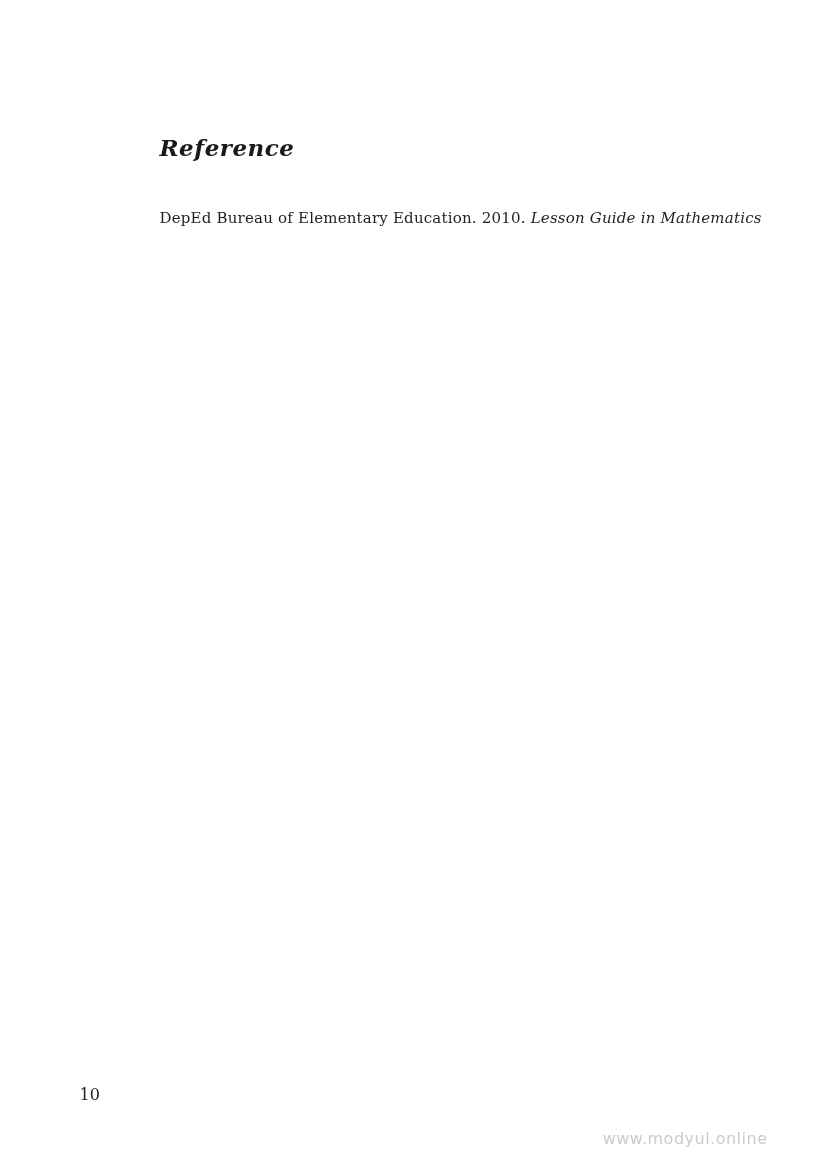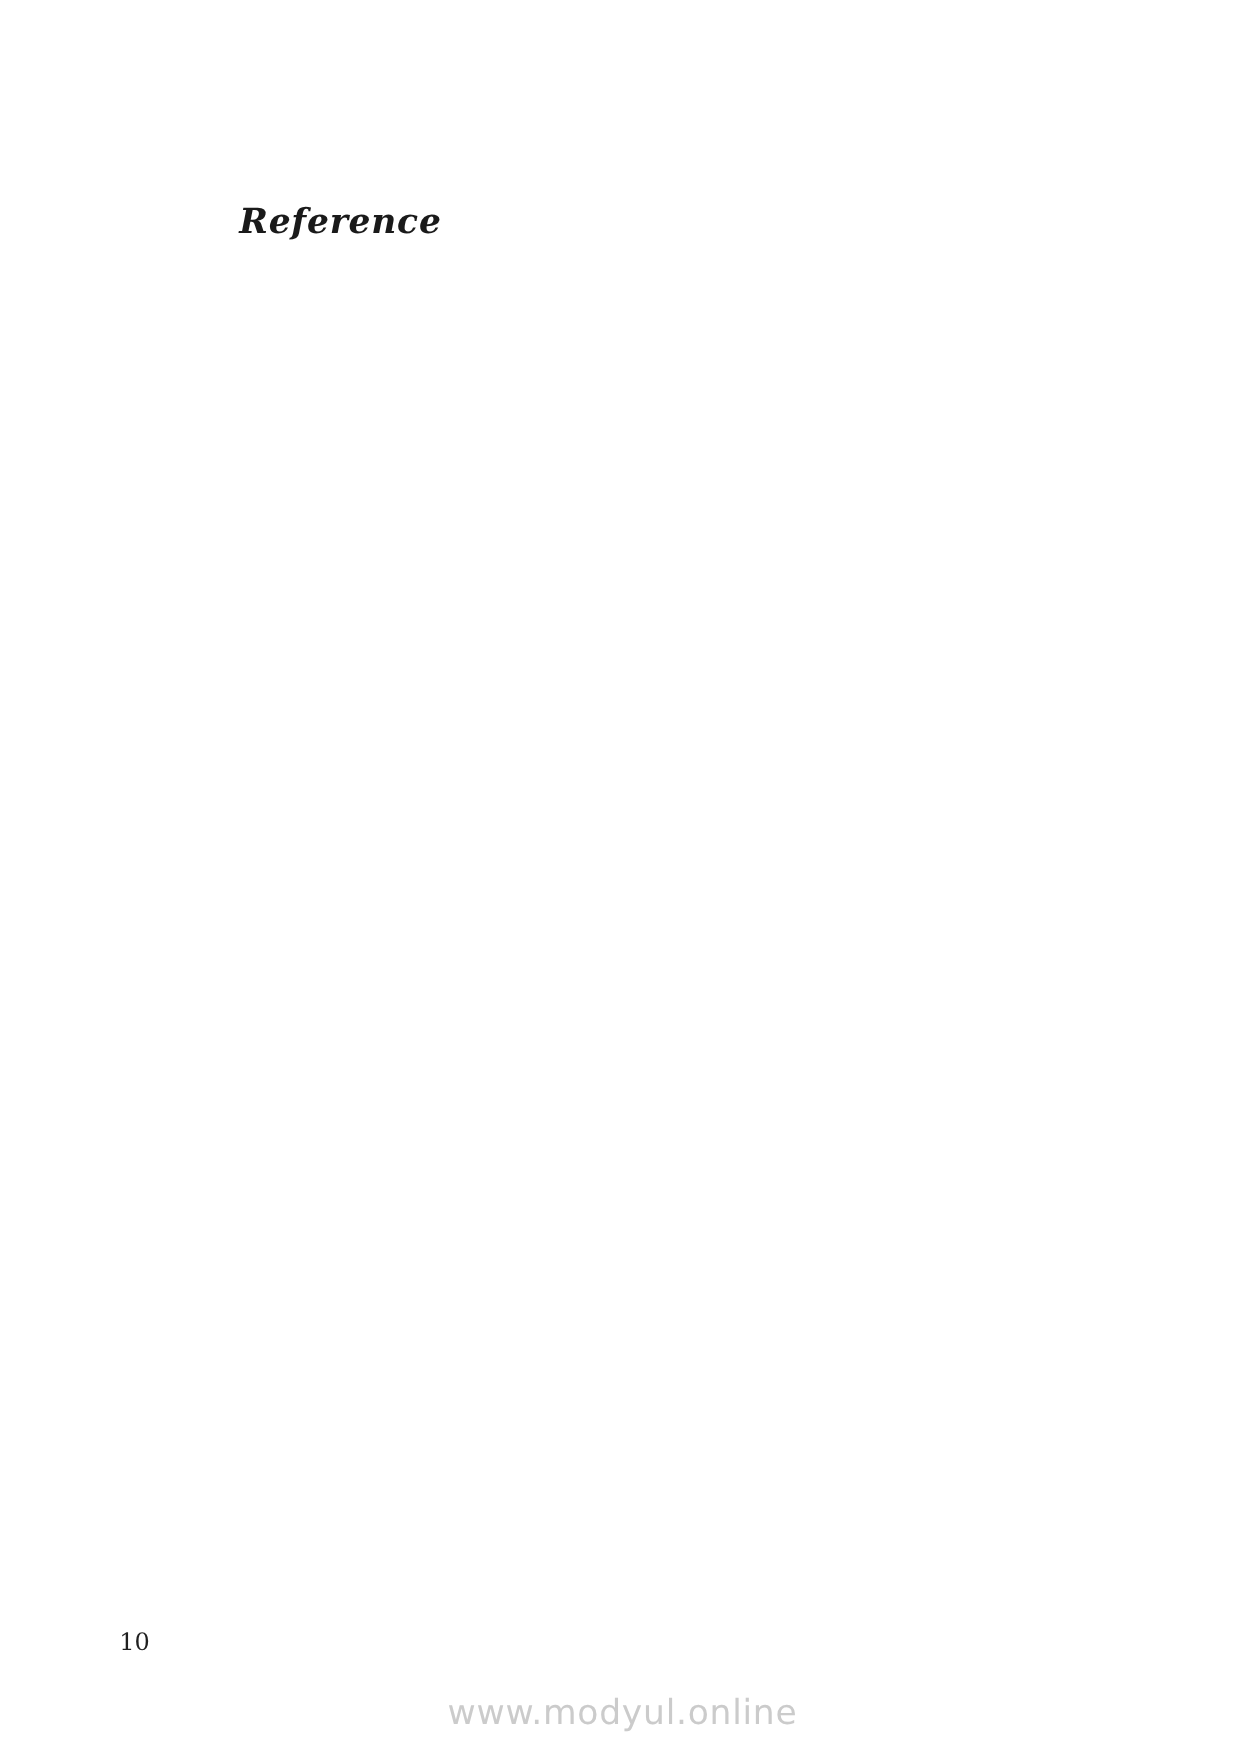--- a/index.html
+++ b/index.html
@@ -47,32 +47,33 @@
       text-align: left;
       font-family: "DejaVu Serif", serif;
       font-size: 16px;
       color: #1f1f1f;
     }
     .watermark {
       position: absolute;
       left: 4px;
       right: 0;
       top: 1125px;
-      text-align: center;
+      text-align: right;
       font-family: "DejaVu Sans", sans-serif;
-      font-size: 23px;
+      font-size: 16px;
       color: #cbcbcb;
       letter-spacing: 0.5px;
     }
   </style>
 </head>
 <body>
 
 <div class="page">
 
   <h1 class="section-heading">Reference</h1>
 
+  <p class="citation"><span>DepEd Bureau of Elementary Education. 2010. </span><span class="italic-part">Lesson Guide in Mathematics</span></p>
 
   <div class="page-number">10</div>
 
   <div class="watermark">www.modyul.online</div>
 
 </div>
 
 </body></html>

